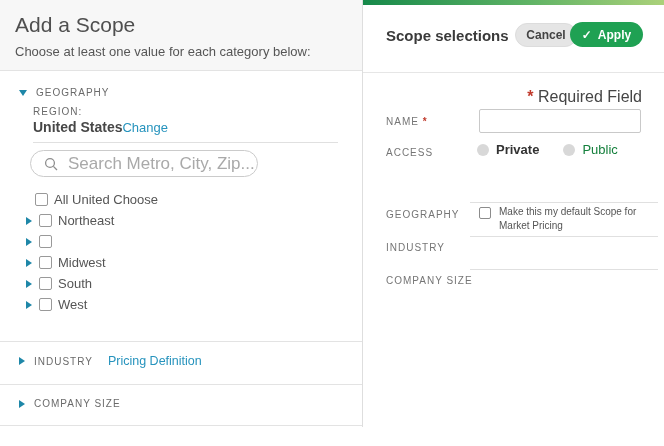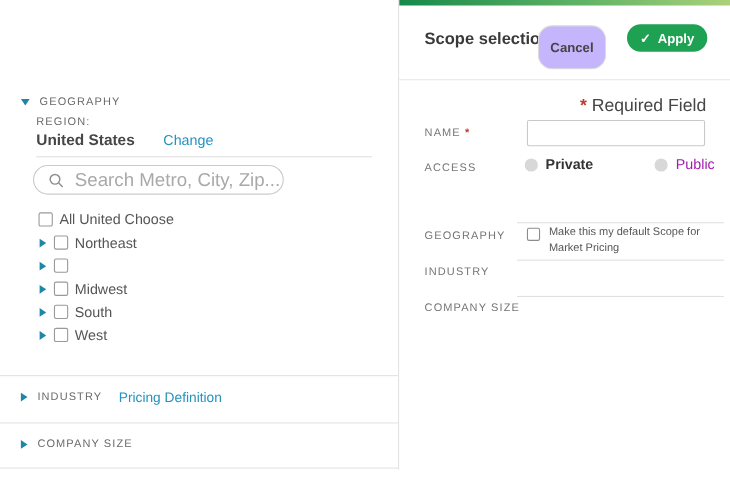--- a/index.html
+++ b/index.html
@@ -15,76 +15,80 @@
   .lp-title{position:absolute;left:15px;top:13px;font-size:21px;font-weight:400;color:#4f4f4f;}
   .lp-subtitle{position:absolute;left:15px;top:44px;font-size:13px;color:#565656;}
 
   .caret-down{width:0;height:0;border-left:4px solid transparent;border-right:4px solid transparent;border-top:6px solid #1e87a8;display:inline-block;}
   .caret-right{width:0;height:0;border-top:4px solid transparent;border-bottom:4px solid transparent;border-left:6px solid #1e87a8;display:inline-block;}
 
   .tiny-label{font-size:10px;color:#6a6a6a;letter-spacing:1px;}
 
   .geo-head{position:absolute;left:19px;top:87px;display:flex;align-items:center;gap:9px;}
   .region-label{position:absolute;left:33px;top:106px;}
-  .region-row{position:absolute;left:33px;top:119px;display:flex;align-items:baseline;gap:26px;}
+  .region-row{position:absolute;left:33px;top:119px;display:flex;align-items:baseline;}
   .region-value{font-size:14px;font-weight:bold;color:#474747;}
   .link{color:#2693bd;font-size:13px;cursor:pointer;}
 
   .sub-divider{position:absolute;left:33px;top:142px;width:305px;height:1px;background:#e0e0e0;}
 
   .search-pill{position:absolute;left:30px;top:150px;width:228px;height:27px;border:1px solid #cbcbcb;border-radius:15px;background:#fff;display:flex;align-items:center;box-sizing:border-box;}
   .search-pill svg{margin:0 8px 0 13px;flex:none;}
   .search-pill input{flex:1;border:none;outline:none;background:transparent;font-size:17px;color:#555;font-family:"Liberation Sans",sans-serif;min-width:0;}
   .search-pill input::placeholder{color:#a9a9a9;}
 
   .geo-tree{position:absolute;left:0;top:189px;width:362px;}
-  .tree-row{height:21px;display:flex;align-items:center;padding-left:36px;box-sizing:border-box;}
+  .tree-row{height:21px;display:flex;align-items:center;padding-left:26px;box-sizing:border-box;}
   .tree-row.root{padding-left:35px;}
   .tree-row .caret-right{margin-right:7px;}
   .cbx{width:13px;height:13px;border:1px solid #999;border-radius:2px;background:#fff;margin-right:6px;box-sizing:border-box;flex:none;}
   .tree-label{font-size:13px;color:#555;}
 
   .lp-divider{position:absolute;left:0;width:362px;height:1px;background:#e3e3e3;}
   .industry-row{position:absolute;left:19px;top:354px;display:flex;align-items:center;gap:9px;}
   .industry-row .link{font-size:12.5px;margin-left:6px;}
   .size-row{position:absolute;left:19px;top:398px;display:flex;align-items:center;gap:9px;}
 
   
   .right-panel{position:absolute;left:363px;top:0;width:301px;height:446px;background:#fff;}
   .green-bar{position:absolute;left:0;top:0;width:301px;height:5px;background:linear-gradient(90deg,#16894a,#5fb365 55%,#abd17a);}
   .rp-title{position:absolute;left:23px;top:27px;font-size:15px;font-weight:bold;color:#3a3a3a;}
-  .cancel-btn{position:absolute;left:126px;top:23px;width:62px;height:40px;border:1px solid #dcdcdc;border-radius:13px;background:#c4b5fd;color:#444;font-size:12px;font-weight:600;display:flex;align-items:center;justify-content:center;font-family:"Liberation Sans",sans-serif;cursor:pointer;box-sizing:border-box;}
+  .cancel-btn{position:absolute;left:152px;top:23px;width:62px;height:24px;border:1px solid #dcdcdc;border-radius:13px;background:#e5e5e5;color:#444;font-size:12px;font-weight:600;display:flex;align-items:center;justify-content:center;font-family:"Liberation Sans",sans-serif;cursor:pointer;box-sizing:border-box;}
   .apply-btn{position:absolute;left:207px;top:22px;width:73px;height:25px;border:none;border-radius:14px;background:#1fa153;color:#fff;font-size:12px;font-weight:bold;display:flex;align-items:center;justify-content:center;gap:6px;font-family:"Liberation Sans",sans-serif;cursor:pointer;}
   .apply-check{font-size:12px;font-weight:bold;}
   .rp-divider{position:absolute;left:0;top:72px;width:301px;height:1px;background:#e6e6e6;}
 
   .required-note{position:absolute;top:88px;right:22px;font-size:16px;color:#454545;}
   .red-star{color:#c0392b;font-weight:bold;}
 
   .fld-label{position:absolute;left:23px;font-size:10px;color:#757575;letter-spacing:1px;}
   .name-input{position:absolute;left:116px;top:109px;width:162px;height:24px;border:1px solid #c9c9c9;border-radius:2px;box-sizing:border-box;font-size:13px;color:#444;padding:0 6px;outline:none;font-family:"Liberation Sans",sans-serif;}
 
-  .access-row{position:absolute;left:114px;top:142px;display:flex;align-items:flex-start;gap:32px;}
+  .access-row{position:absolute;left:114px;top:142px;display:flex;align-items:flex-start;}
   .radio{width:12px;height:12px;border-radius:50%;background:#d8d8d8;margin-right:7px;flex:none;}
   .radio-label-strong{font-size:13px;font-weight:bold;color:#333;}
-  .radio-label{font-size:13px;color:#a21caf;}
+  .radio-label{font-size:13px;color:#15803d;}
   .radio-group{display:flex;align-items:center;}
   .radio-group + .radio-group{margin-left:24px;}
 
   .default-row{position:absolute;left:116px;top:169px;display:flex;gap:8px;width:172px;margin-top:36px;}
   .small-cbx{width:12px;height:12px;border:1px solid #8c8c8c;border-radius:2px;background:#fff;flex:none;margin-top:2px;box-sizing:border-box;}
   .default-text{font-size:10px;color:#555;line-height:1.35;width:150px;}
 
   .val-divider{position:absolute;left:107px;width:188px;height:1px;background:#e0e0e0;}
 </style>
 </head>
 <body>
 
 <div class="left-panel">
 
+  <div class="lp-header">
+    <div class="lp-title">Add a Scope</div>
+    <div class="lp-subtitle">Choose at least one value for each category below:</div>
+  </div>
 
   <div class="geo-head">
     <span class="caret-down"></span>
     <span class="tiny-label">GEOGRAPHY</span>
   </div>
 
   <div class="region-label tiny-label">REGION:</div>
 
   <div class="region-row">
     <span class="region-value">United States</span>

